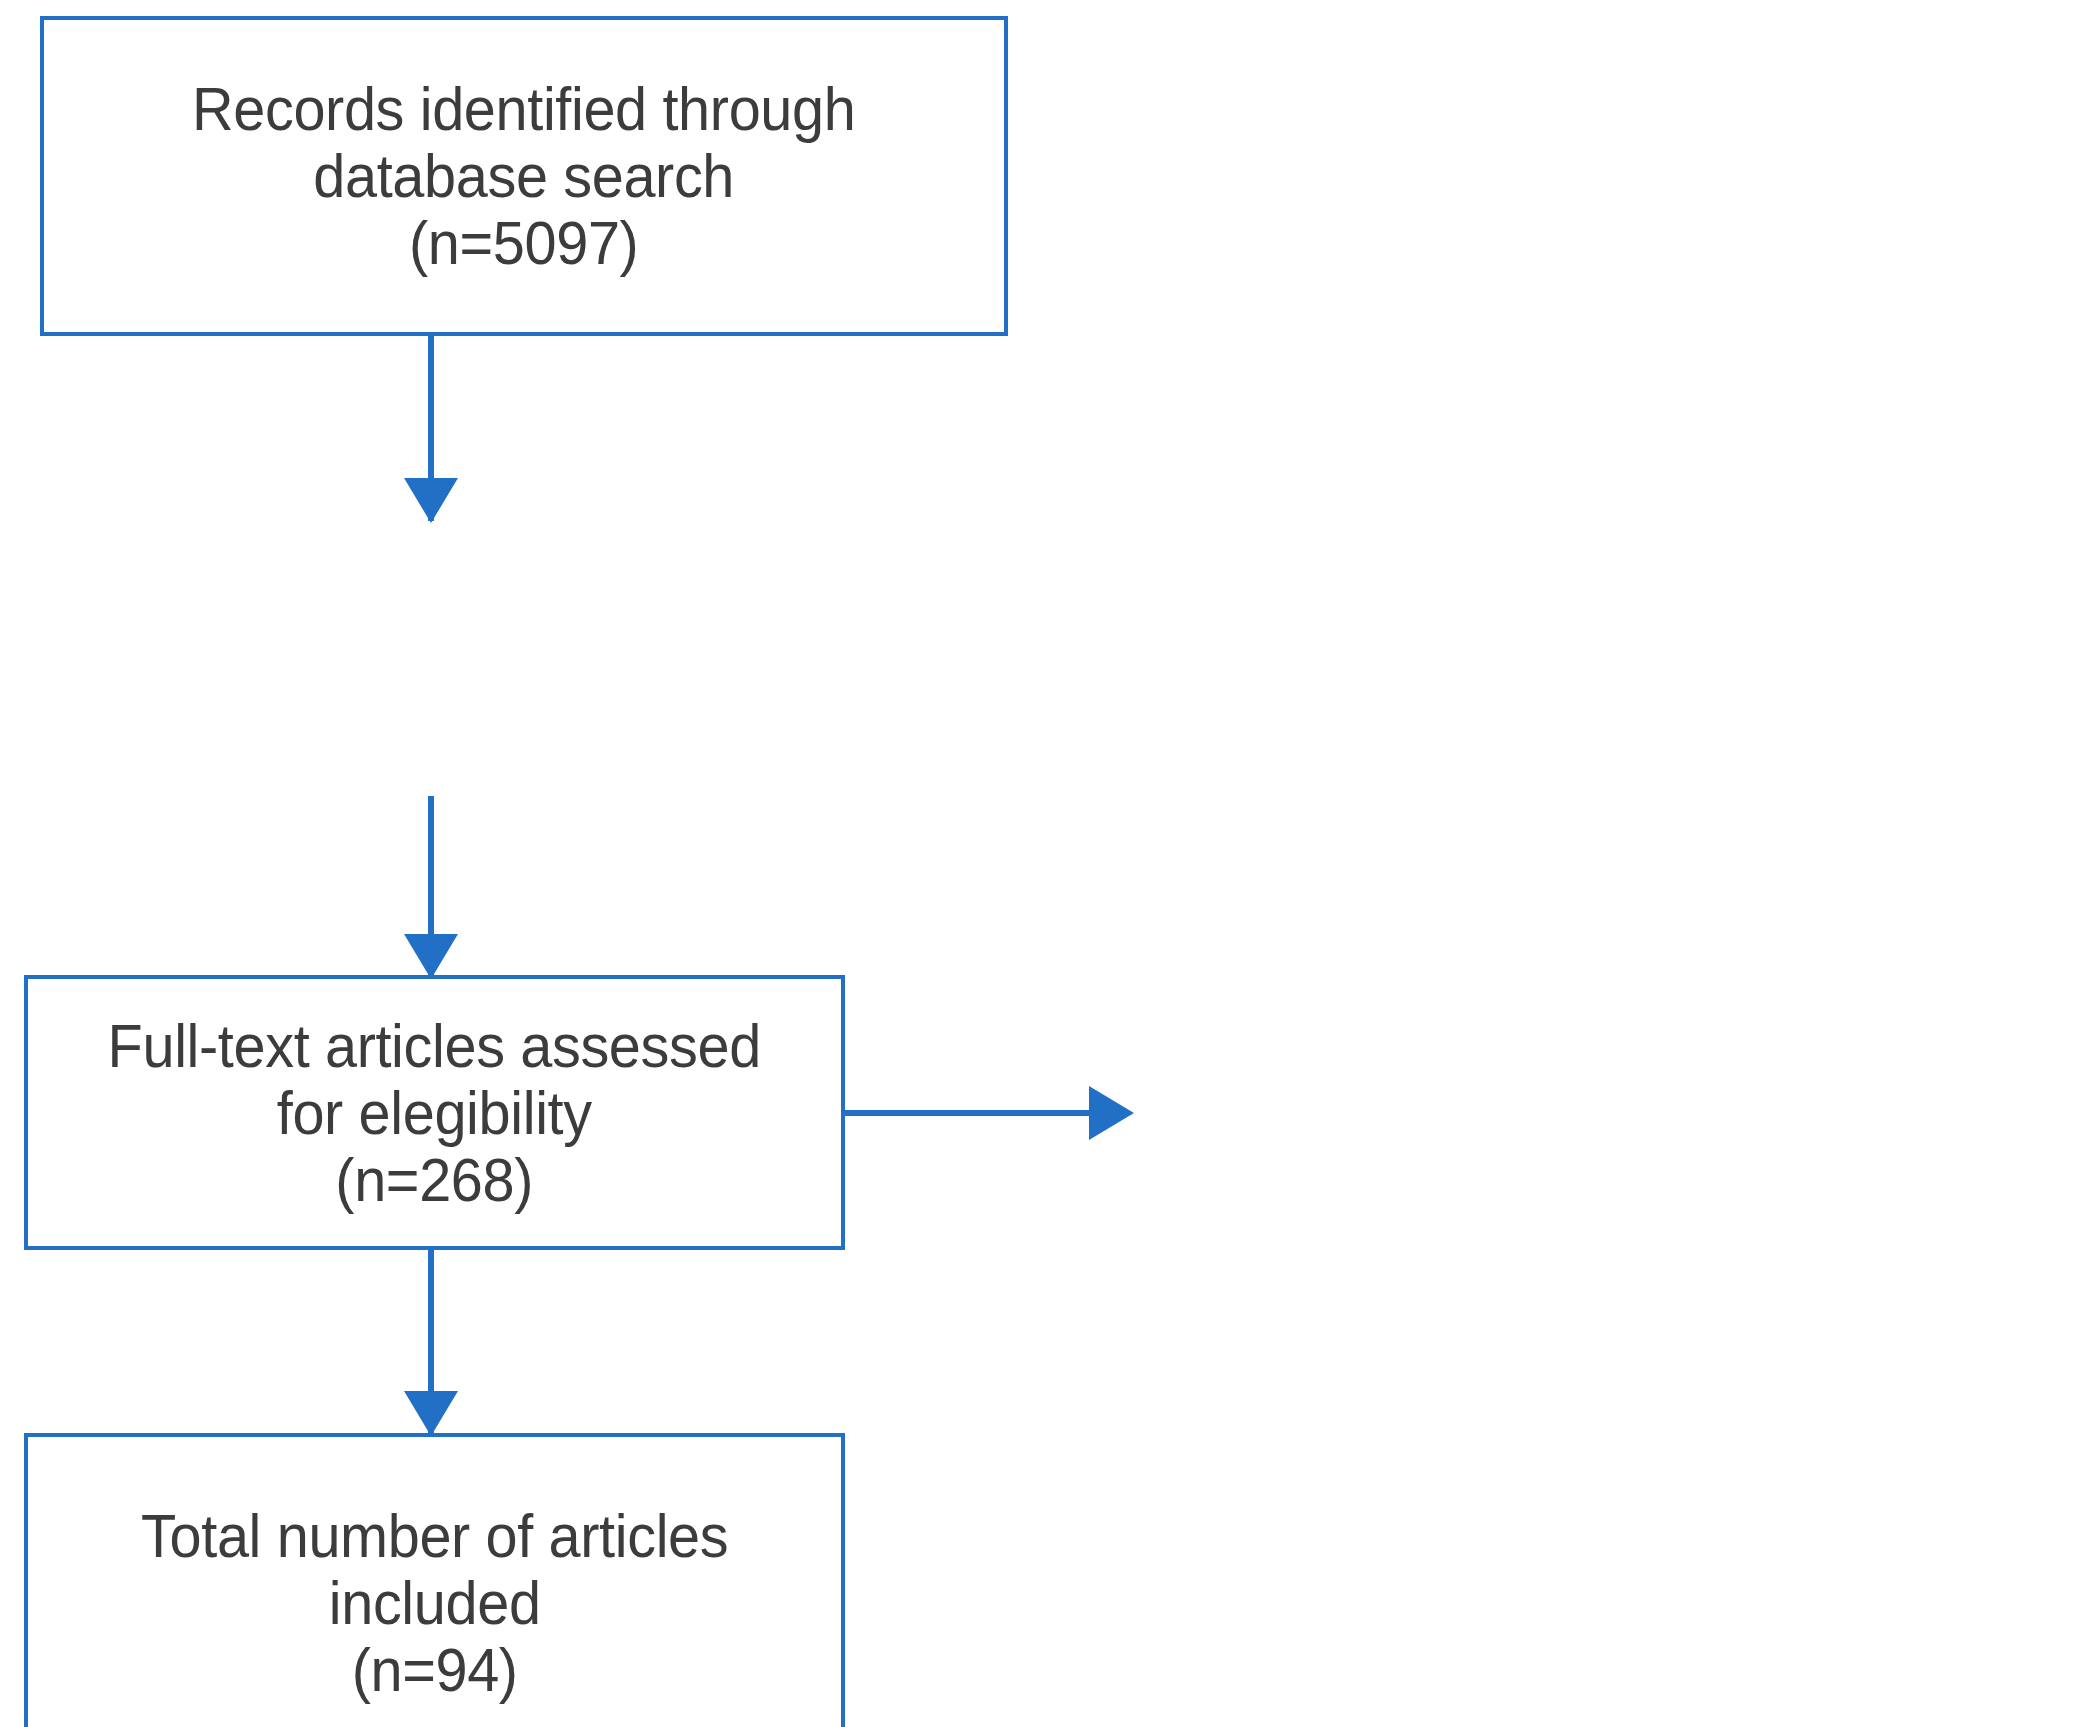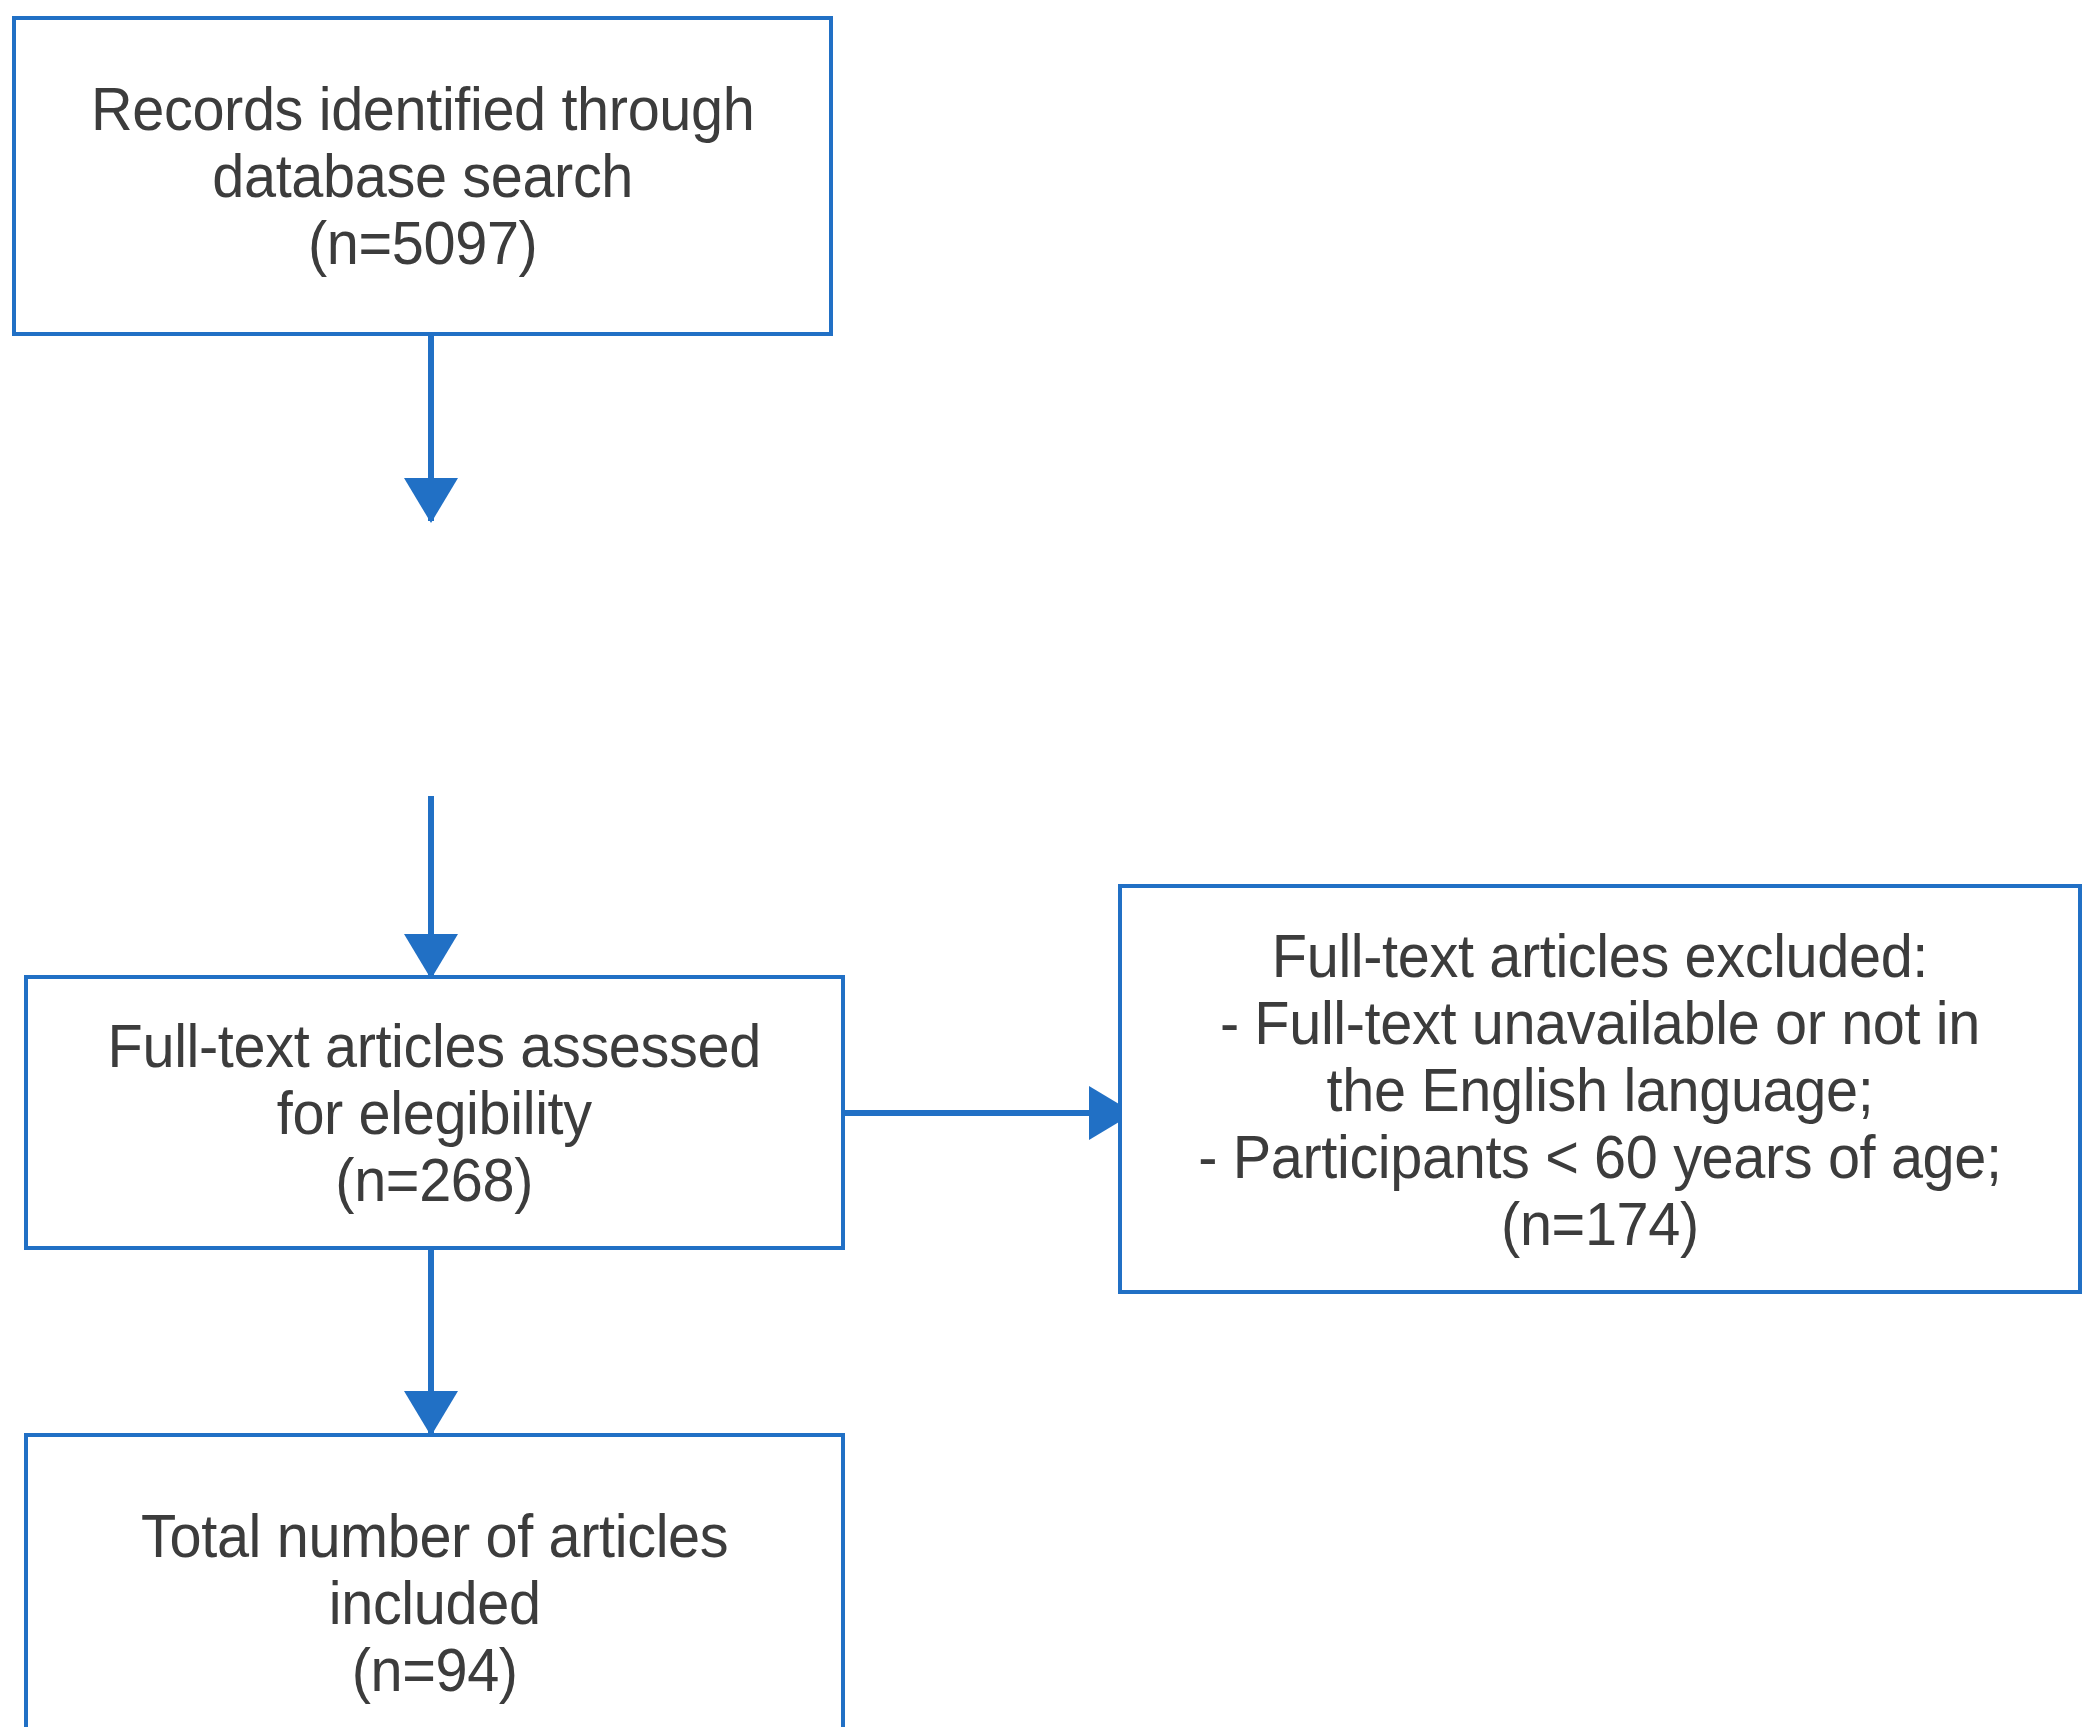--- a/index.html
+++ b/index.html
@@ -31,21 +31,21 @@
   .node-text {
     color: #3c3c3c;
     font-size: 62px;
     line-height: 67px;
     letter-spacing: -0.4px;
     white-space: pre-line;
     font-weight: 400;
     transform: scaleX(0.93);
   }
   
-  #box-identified  { left: 12px;   top: 15.5px;   width: 821px;  height: 320px; }
+  #box-identified  { left: 40px;   top: 15.5px;   width: 968px;  height: 320px; }
   #box-screened    { left: 24px;   top: 519px;  width: 821px;  height: 277px; }
   #box-assessed    { left: 24px;   top: 975px; width: 821px;  height: 275px; }
   #box-included    { left: 24px;   top: 1433px; width: 821px;  height: 338px; }
   #box-excluded    { left: 1118px; top: 884px; width: 964px; height: 410px; }
 
   
   .v-arrow {
     position: absolute;
     left: 428px;
     width: 6px;
@@ -106,27 +106,20 @@
   <div class="v-arrow" id="arrow-2"></div>
 
   <div class="node" id="box-assessed">
     <div class="node-text">Full-text articles assessed
 for elegibility
 (n=268)</div>
   </div>
 
   <div id="arrow-exclude"></div>
 
-  <div class="node" id="box-excluded">
-    <div class="node-text">Full-text articles excluded:
-- Full-text unavailable or not in
-the English language;
-- Participants &lt; 60 years of age;
-(n=174)</div>
-  </div>
 
   <div class="v-arrow" id="arrow-3"></div>
 
   <div class="node" id="box-included">
     <div class="node-text">Total number of articles
 included
 (n=94)</div>
   </div>
 
 </div>

